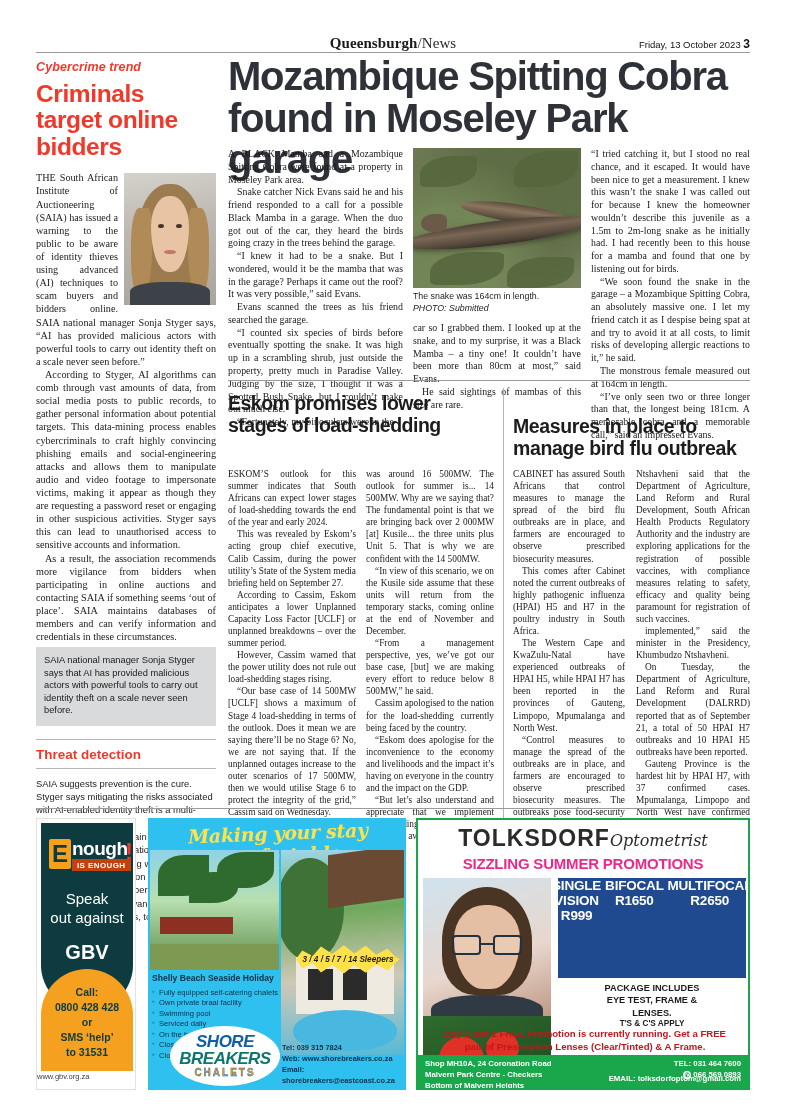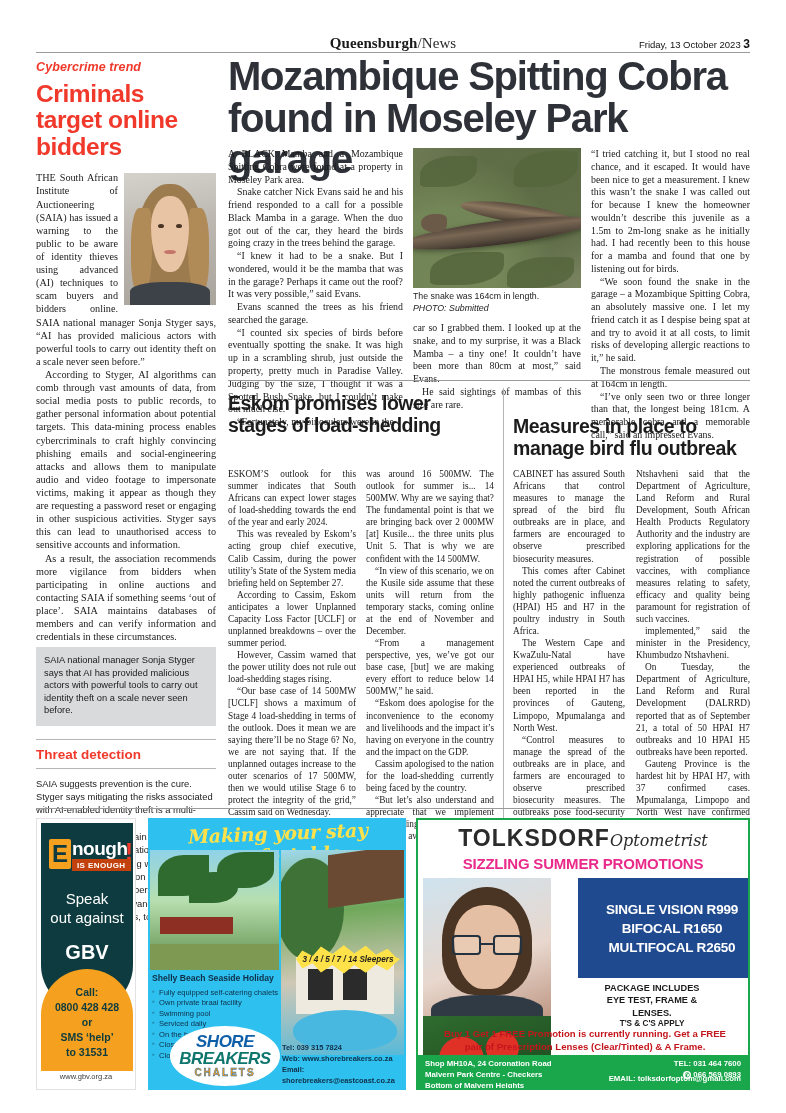--- a/index.html
+++ b/index.html
@@ -200,21 +200,21 @@
   }
   .gbv-bottom {
     position:absolute; left:4px; top:150px; width:92px; height:102px;
     background:#f5a01e; border-radius: 46px 46px 0 0;
   }
   .gbv-call {
     position:absolute; left:0; top:16px; width:100%; text-align:center;
     color:#0d3b3f; font-weight:bold; font-size:10.5px; line-height:1.42;
   }
   .gbv-url {
-    position:absolute; left:0; bottom:8px; width:100%; text-align:center;
+    position:absolute; left:0; bottom:8px; width:100%; 
     color:#3b3b3b; font-size:7.5px;
   }
 
   
   .ad-shore {
     position: absolute; left: 112px; top: 0; width: 258px; height: 272px;
     background: #2ec0ee; overflow: hidden;
     font-family: "Liberation Sans", sans-serif;
   }
   .shore-script {
@@ -310,21 +310,21 @@
   .tolk-flower {
     position:absolute; left:5px; top:196px; width:128px; height:72px;
     background: radial-gradient(circle at 30% 60%, #e03127 0 22%, transparent 23%),
                 radial-gradient(circle at 62% 45%, #e03127 0 18%, transparent 19%),
                 radial-gradient(circle at 48% 80%, #c42a20 0 16%, transparent 17%),
                 linear-gradient(160deg,#2f6b2e 0%, #1d4a20 100%);
   }
   .tolk-prices {
     position:absolute; left:140px; top:58px; width:188px; height:100px;
     background:#1f4a8f; color:#fff; text-align:center;
-    display:flex; flex-direction:column; justify-content:center; gap:4px;margin-left:20px;
+    display:flex; flex-direction:row; justify-content:center; gap:4px;
   }
   .tolk-prices div { font-weight:bold; font-size:13.5px; letter-spacing:-.2px; }
   .tolk-pkg {
     position:absolute; left:140px; top:162px; width:188px;
     text-align:center; color:#1b1b1b; font-size:9.2px; font-weight:bold; line-height:1.34;
   }
   .tolk-pkg .ts { color:#1b1b1b; font-size:8.2px; }
   .tolk-promo {
     position:absolute; left:6px; top:208px; width:322px; text-align:center;
     color:#c4161c; font-size:9.6px; font-weight:bold; line-height:1.34;
@@ -439,23 +439,23 @@
     <p>This was revealed by Eskom’s acting group chief executive, Calib Cassim, during the power utility’s State of the System media briefing held on September 27.</p>
     <p>According to Cassim, Eskom anticipates a lower Unplanned Capacity Loss Factor [UCLF] or unplanned breakdowns – over the summer period.</p>
     <p>However, Cassim warned that the power utility does not rule out load-shedding stages rising.</p>
     <p>“Our base case of 14 500MW [UCLF] shows a maximum of Stage 4 load-shedding in terms of the outlook. Does it mean we are saying there’ll be no Stage 6? No, we are not saying that. If the unplanned outages increase to the outer scenarios of 17 500MW, then we would utilise Stage 6 to protect the integrity of the grid,” Cassim said on Wednesday.</p>
     <p>The acting CEO explained why the power utility believes that it can achieve a UCLF of 14 500MW over the coming months.</p>
     <p>“In winter, the average UCLF</p>
   </div>
   <div class="artcol eskom-c2">
     <p>was around 16 500MW. The outlook for summer is... 14 500MW. Why are we saying that? The fundamental point is that we are bringing back over 2 000MW [at] Kusile... the three units plus Unit 5. That is why we are confident with the 14 500MW.</p>
     <p>“In view of this scenario, we on the Kusile side assume that these units will return from the temporary stacks, coming online at the end of November and December.</p>
-    <p>“From a management perspective, yes, we’ve got our base case, [but] we are making every effort to reduce below 14 500MW,” he said.</p>
+    <p>“From a management perspective, yes, we’ve got our base case, [but] we are making every effort to reduce below 8 500MW,” he said.</p>
+    <p>Cassim apologised to the nation for the load-shedding currently being faced by the country.</p>
     <p>“Eskom does apologise for the inconvenience to the economy and livelihoods and the impact it’s having on everyone in the country and the impact on the GDP.</p>
-    <p>Cassim apologised to the nation for the load-shedding currently being faced by the country.</p>
     <p>“But let’s also understand and appreciate that we implement load-shedding to manage the system to avoid a blackout,” he said.</p>
   </div>
 
   <div class="flu-head">Measures in place to manage bird flu outbreak</div>
   <div class="artcol flu-c1">
     <p>CABINET has assured South Africans that control measures to manage the spread of the bird flu outbreaks are in place, and farmers are encouraged to observe prescribed biosecurity measures.</p>
     <p>This comes after Cabinet noted the current outbreaks of highly pathogenic influenza (HPAI) H5 and H7 in the poultry industry in South Africa.</p>
     <p>The Western Cape and KwaZulu-Natal have experienced outbreaks of HPAI H5, while HPAI H7 has been reported in the provinces of Gauteng, Limpopo, Mpumalanga and North West.</p>
     <p>“Control measures to manage the spread of the outbreaks are in place, and farmers are encouraged to observe prescribed biosecurity measures. The outbreaks pose food-security risks, and trade measures, in the form of imports, to manage availability of fertile eggs, table eggs, and poultry meat, may be</p>
   </div>

